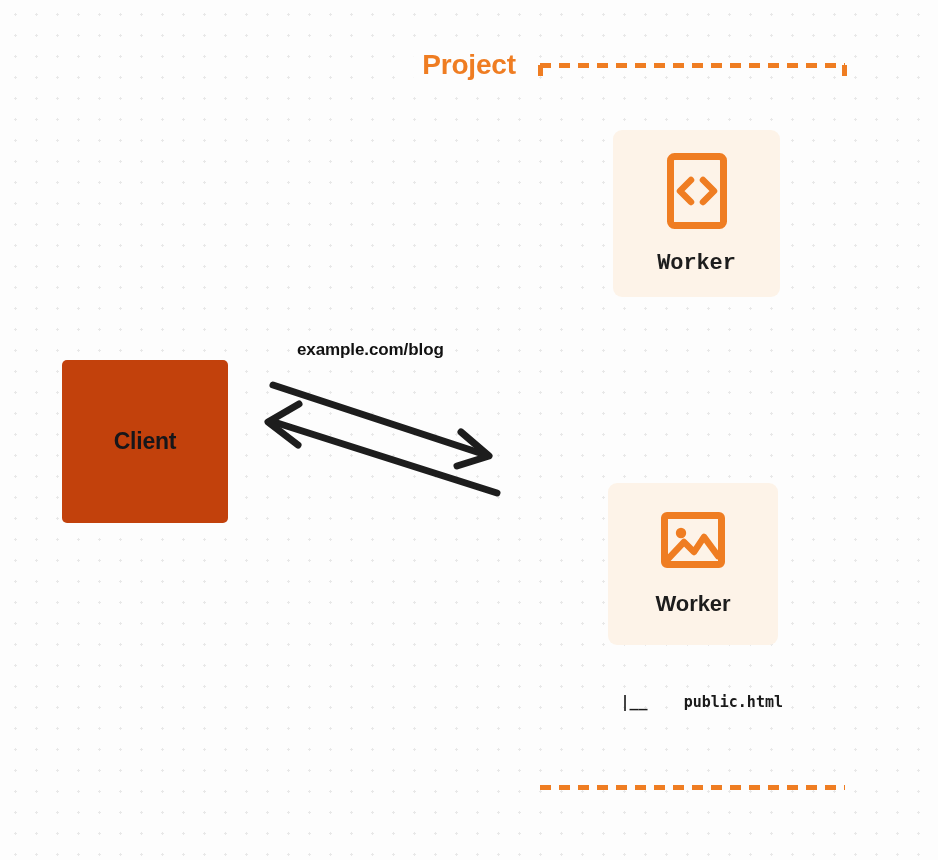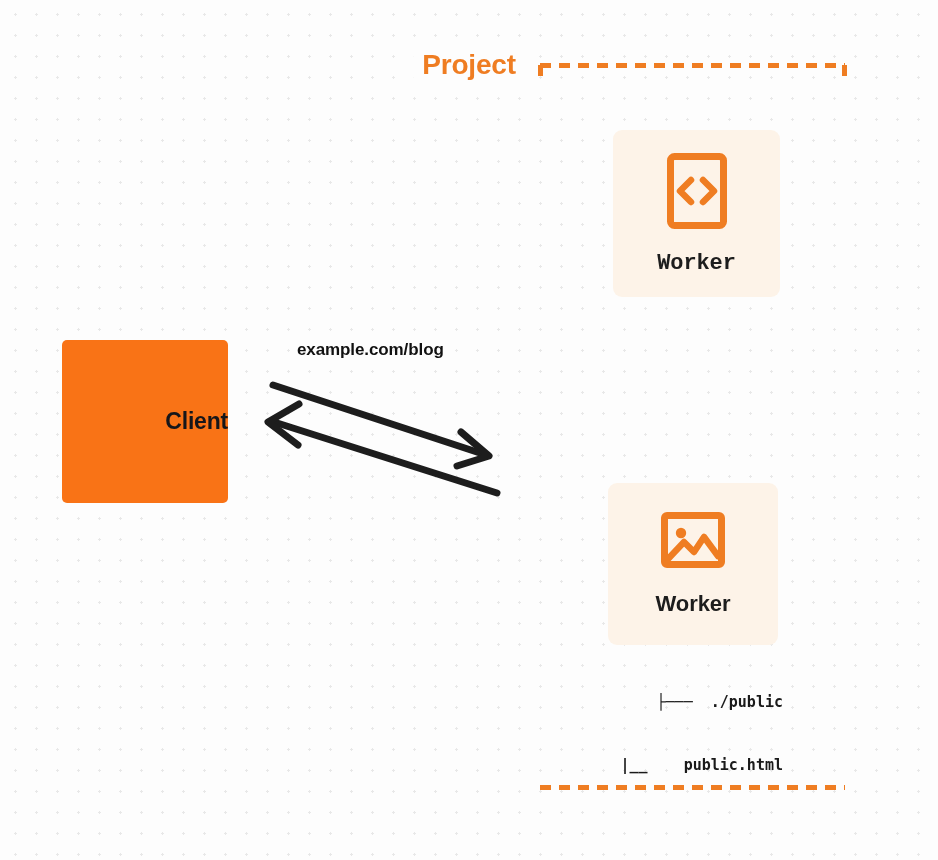--- a/index.html
+++ b/index.html
@@ -97,28 +97,28 @@
     color: #1d1d1d;
     font-size: 22px;
     font-weight: bold;
     letter-spacing: -0.1px;
   }
 
   
   #client-box {
     position: absolute;
     left: 62px;
-    top: 340px;
+    top: 360px;
     width: 166px;
     height: 163px;
-    background: #f97316;
+    background: #c2410c;
     border-radius: 5px;
     display: flex;
     align-items: center;
-    justify-content: flex-end;
+    justify-content: center;
   }
   #client-label {
     color: #16161a;
     font-size: 23px;
     font-weight: bold;
     letter-spacing: -0.2px;
   }
 
   
   #request-label {
@@ -185,21 +185,20 @@
     <svg width="66" height="58" viewBox="0 0 66 58" xmlns="http://www.w3.org/2000/svg">
       <rect x="4.5" y="4.5" width="57" height="49" rx="2.5" ry="2.5" fill="none" stroke="#ef7d22" stroke-width="7"></rect>
       <circle cx="21" cy="22" r="5.2" fill="#ef7d22"></circle>
       <path d="M8 48 L24 31 L34 41 L44 26 L58 45" fill="none" stroke="#ef7d22" stroke-width="6.5" stroke-linecap="round" stroke-linejoin="round"></path>
     </svg>
   </span>
   <span class="card-label">Worker</span>
 </div>
 
 <div id="assets-tree">
-  <span class="tree-line">├───  ./public</span>
   <span class="tree-line">|__    public.html</span>
   
 </div>
 
 <div id="client-box">
   <span id="client-label">Client</span>
 </div>
 
 <div id="request-label">example.com/blog</div>
 

